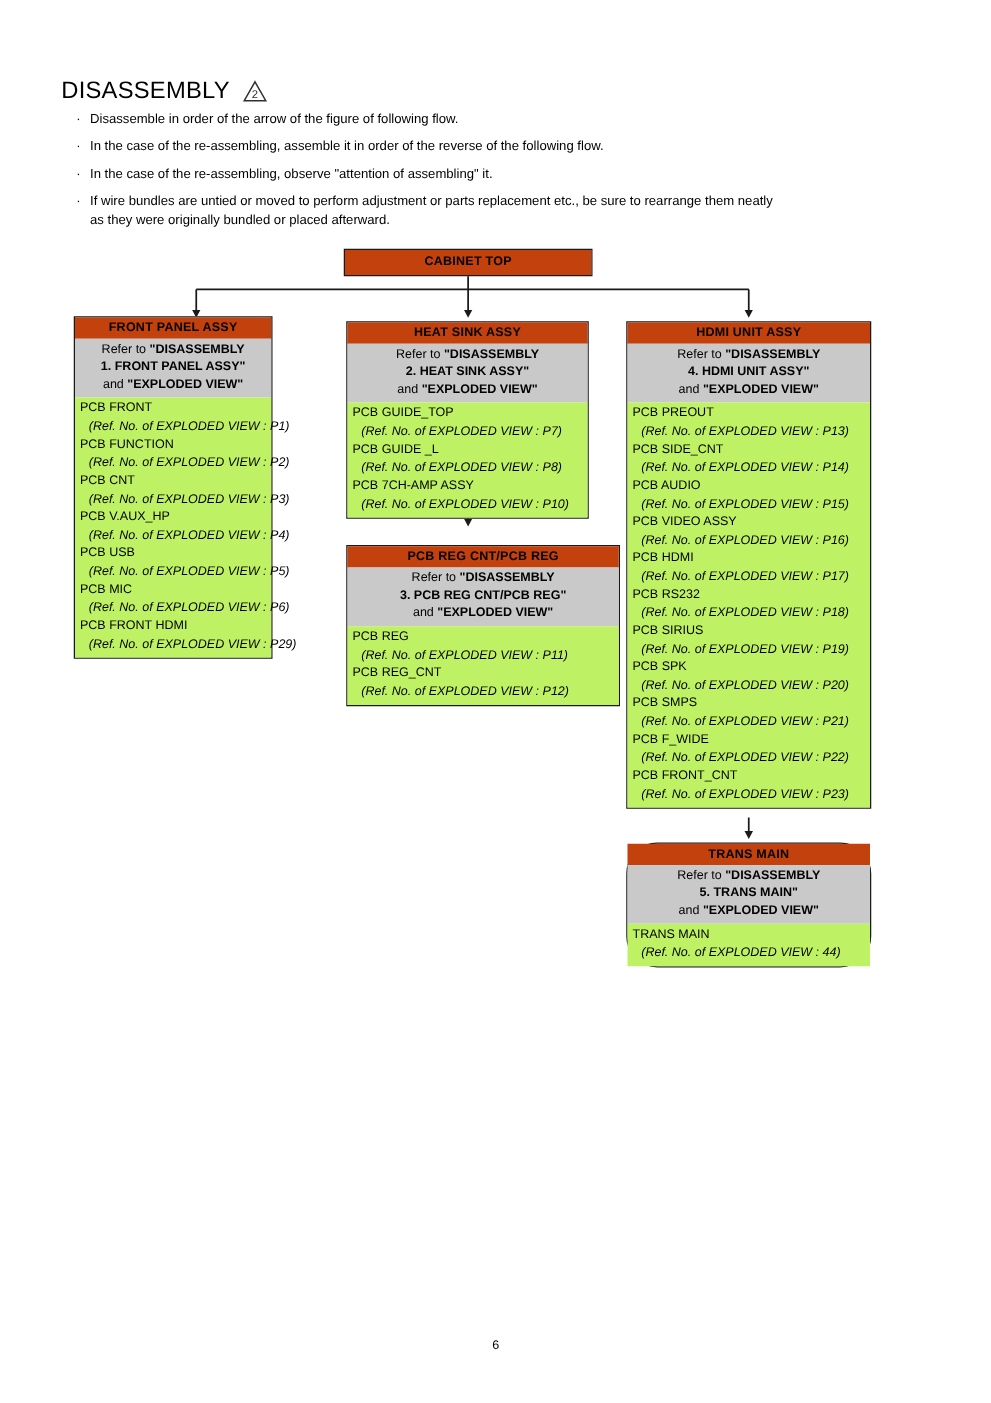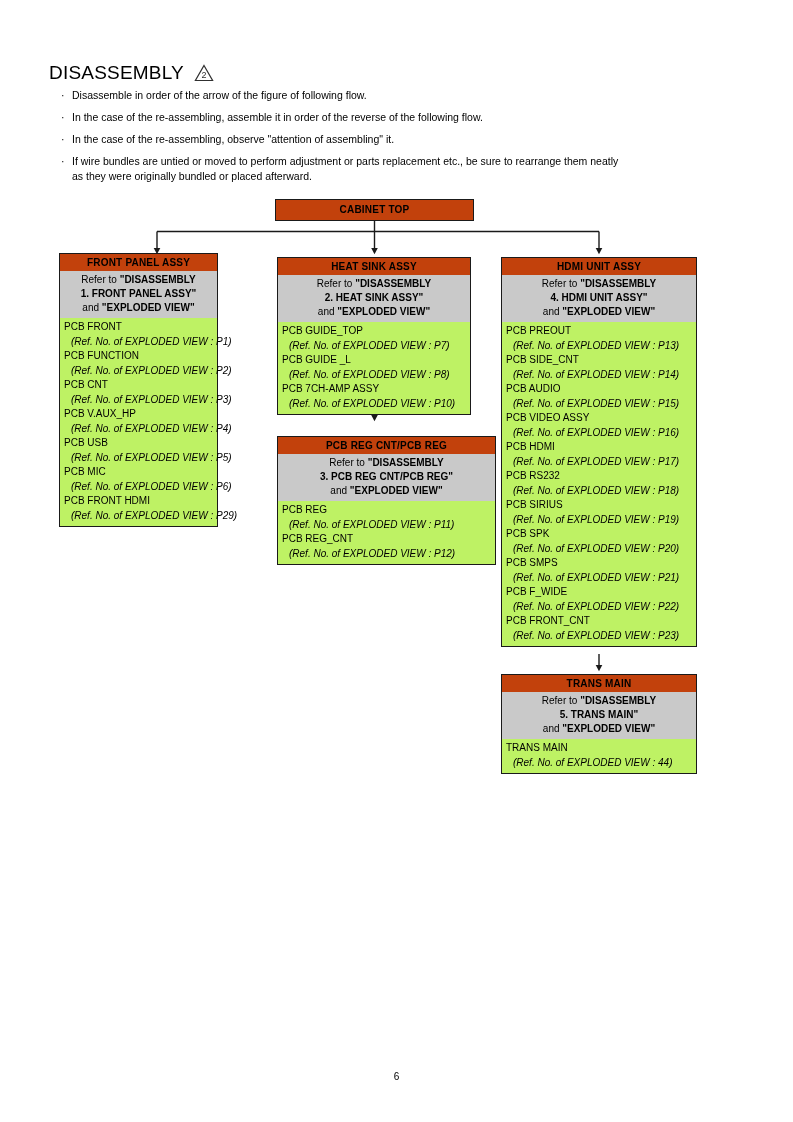--- a/index.html
+++ b/index.html
@@ -145,20 +145,21 @@
   }
   #node-hdmi-unit {
     left: 501px;
     top: 257px;
     width: 196px;
   }
   #node-trans-main {
     left: 501px;
     top: 674px;
     width: 196px;
+    border-radius: 25px;
   }
 
   
   #page-number {
     position: absolute;
     left: 0;
     top: 1071px;
     width: 793px;
     text-align: center;
     font-size: 10px;

